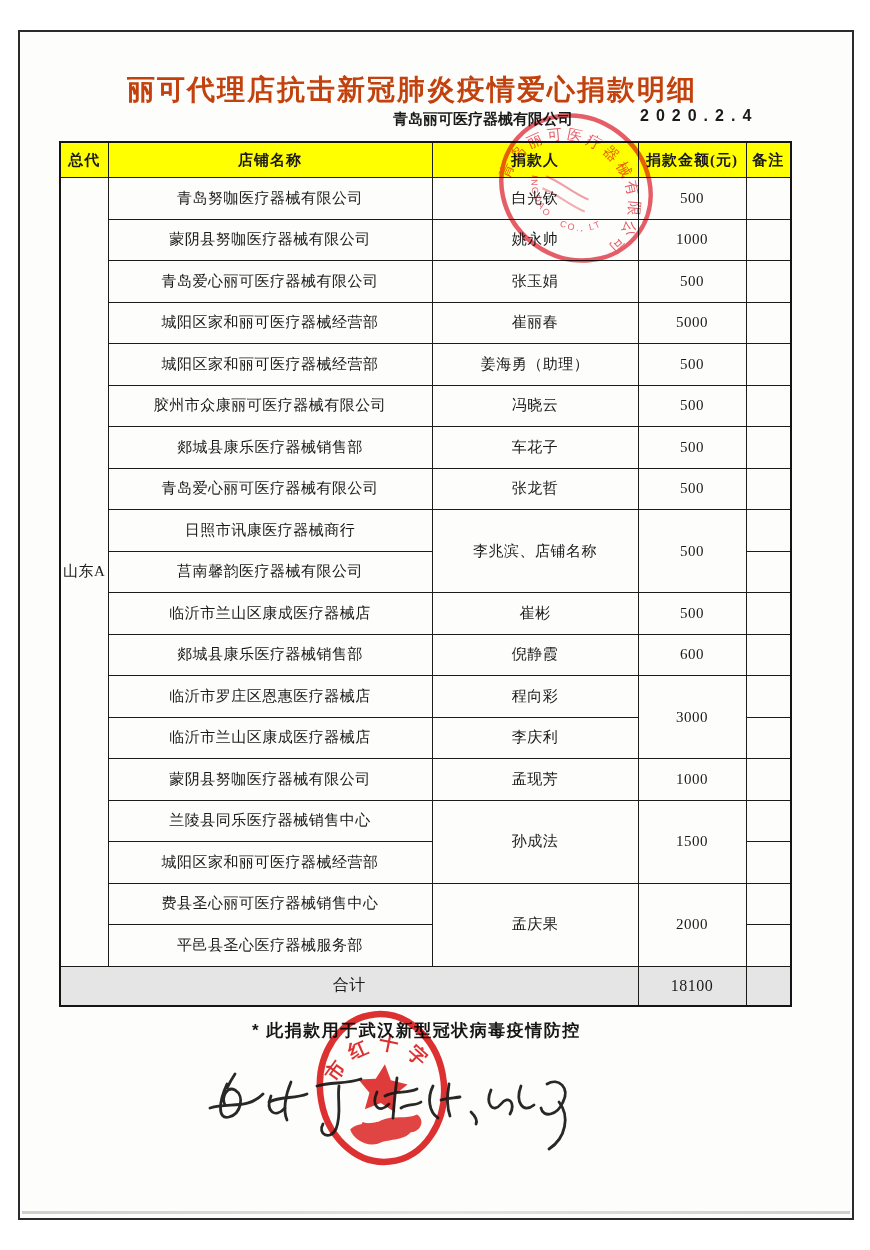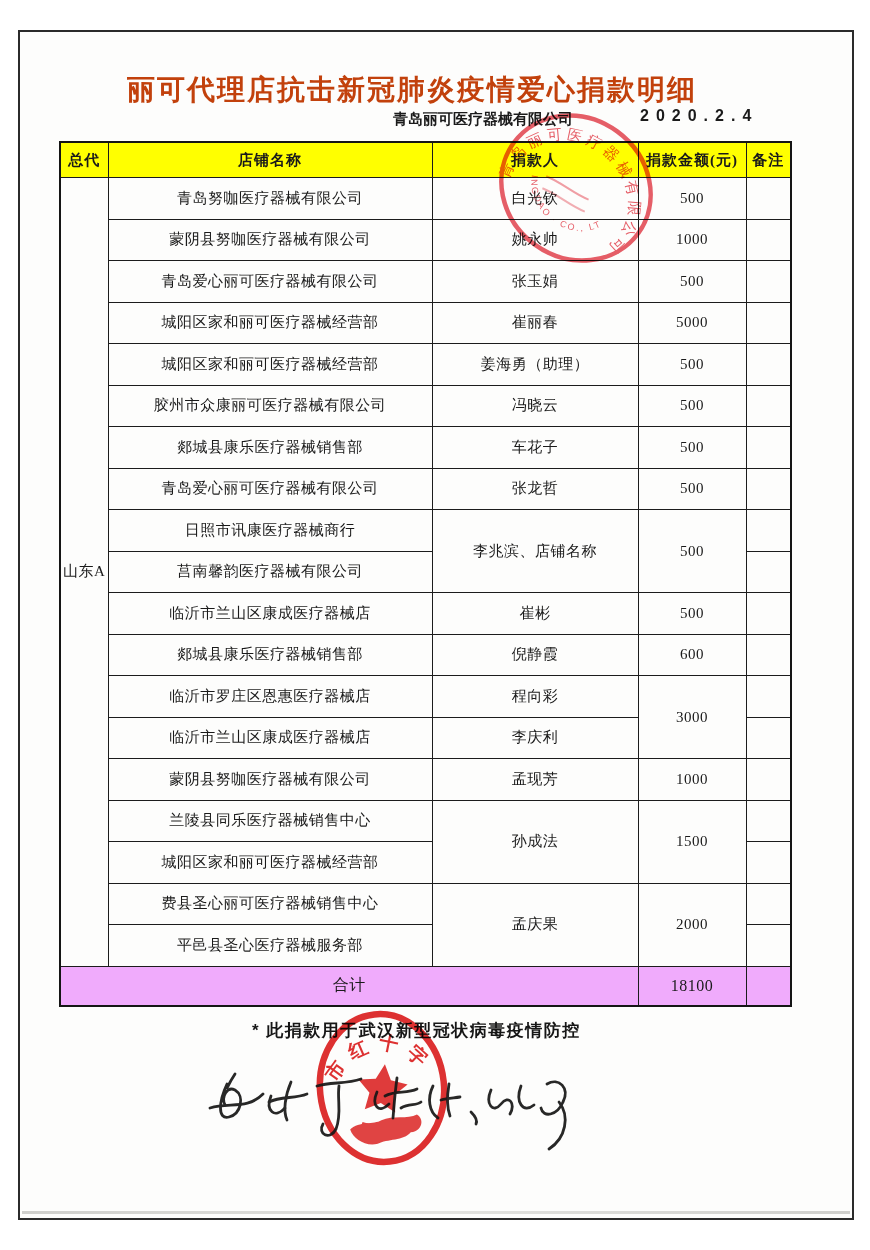--- a/index.html
+++ b/index.html
@@ -40,21 +40,21 @@
     padding:0 2px;overflow:hidden;
   }
   table.donation th{
     background:#ffff00;font-size:15px;font-weight:600;height:34px;letter-spacing:1px;
   }
   table.donation tr.body-row{height:41.5px;}
   table.donation td{font-size:15px;letter-spacing:0.5px;}
   td.amount{font-size:15.5px;letter-spacing:1px;font-family:Liberation Serif, serif;}
   td.region{font-size:14px;}
   tr.total-row{height:40px;}
-  tr.total-row td{background:#f0abfc;font-size:16px;}
+  tr.total-row td{background:#e5e5e5;font-size:16px;}
   .footnote{
     position:absolute;left:252px;top:1019px;
     font-family:"Liberation Sans","DejaVu Sans",sans-serif;
     font-size:17px;font-weight:bold;letter-spacing:1.5px;color:#161616;
   }
   .seal{position:absolute;mix-blend-mode:multiply;}
   .seal-top{left:493px;top:110px;width:166px;height:156px;opacity:0.82;}
   .seal-bottom{left:312px;top:1006px;width:140px;height:162px;opacity:0.92;}
   .signature{position:absolute;left:205px;top:1056px;width:372px;height:104px;}
 </style>

